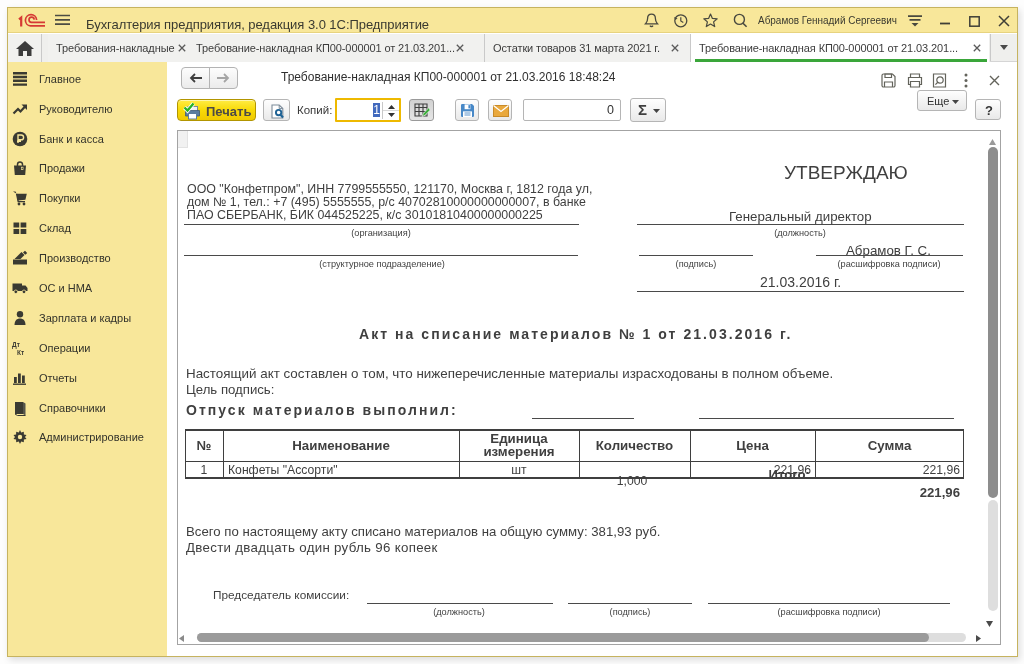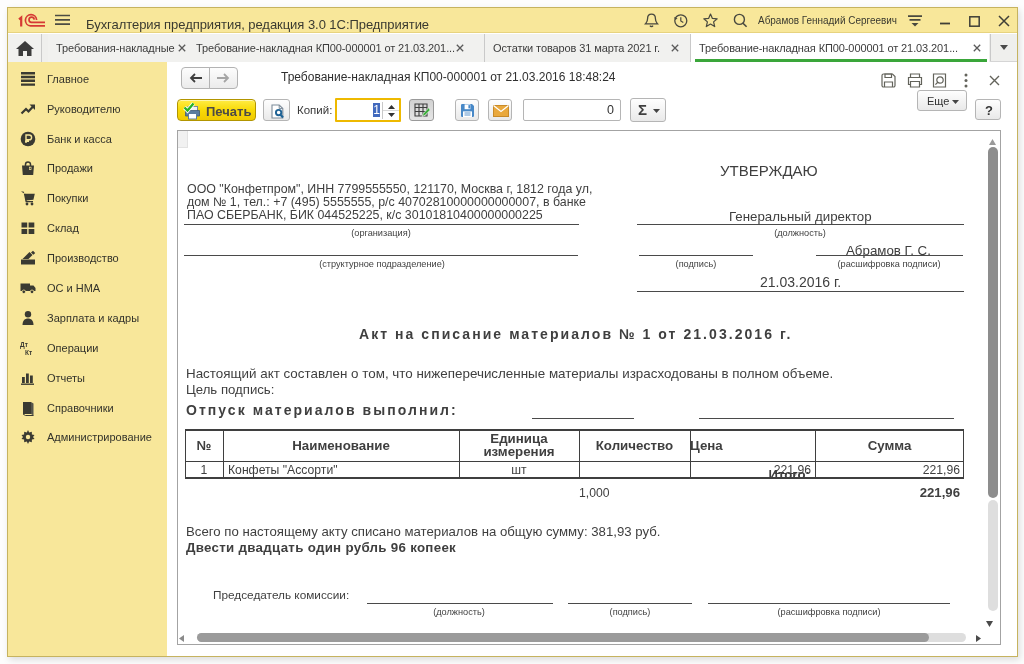--- a/index.html
+++ b/index.html
@@ -4,21 +4,21 @@
 *{margin:0;padding:0;box-sizing:border-box}
 html,body{width:1024px;height:664px;background:#fdfdfd;font-family:"Liberation Sans",sans-serif;overflow:hidden}
 body{position:relative}
 .abs{position:absolute}
 .win{position:absolute;left:7px;top:7px;width:1011px;height:650px;background:#fff;border:1px solid #c6b35f;box-shadow:2px 3px 7px rgba(0,0,0,.13)}
 .topbar{position:absolute;left:8px;top:8px;width:1009px;height:25px;background:#f8e79a;border-bottom:1px solid #e7d37f}
 .tabbar{position:absolute;left:8px;top:34px;width:1009px;height:28px;background:#efefed}
 .tab{position:absolute;top:34px;height:28px;background:#f1f1ef;border-right:1px solid #c9c9c9;font-size:11px;letter-spacing:-0.1px;color:#3c3c3c;white-space:nowrap;overflow:hidden}
 .tabtxt{position:absolute;top:8px;left:8px}
 .sidebar{position:absolute;left:8px;top:62px;width:159px;height:594px;background:#f8e79a}
-.sbitem{position:absolute;left:8px;width:187px;height:30px;color:#33332b;font-size:11px}
+.sbitem{position:absolute;left:0;width:187px;height:30px;color:#33332b;font-size:11px}
 .sbtxt{position:absolute;left:39px;top:9px}
 .sbic{position:absolute;left:12px;top:7px;width:16px;height:16px}
 .doc{position:absolute;left:177px;top:130px;width:824px;height:515px;border:1px solid #a3a3a3;background:#fff}
 .dtx{position:absolute;color:#3f3f3f;font-size:13.2px;white-space:nowrap}
 .dln{position:absolute;height:1px;background:#4a4a4a}
 .cap{position:absolute;color:#3f3f3f;font-size:9.2px;white-space:nowrap;transform:translateX(-50%)}
 .btn{position:absolute;background:linear-gradient(#fefefe,#e9e9e9);border:1px solid #b5b5b5;border-radius:3px}
 </style></head>
 <body>
 <div class="win"></div>
@@ -305,21 +305,21 @@
       <path d="M0 0 H7 L3.5 4 Z" fill="#444"></path>
     </svg>
 </div>
 <div class="btn" style="left:975px;top:99px;width:26px;height:21px">
 <span style="position:absolute;left:9px;top:3px;font-size:13px;color:#333;font-weight:bold">?</span>
 </div>
 
 <div class="doc"></div>
 <div class="abs" style="left:178px;top:131px;width:10px;height:17px;background:#f1f1f1;border-right:1px solid #e2e2e2;border-bottom:1px solid #e2e2e2"></div>
 
-<div class="dtx" id="utv" style="left:720px;top:162px;font-size:15px">УТВЕРЖДАЮ</div>
+<div class="dtx" id="utv" style="left:784px;top:162px;font-size:19px">УТВЕРЖДАЮ</div>
 <div class="dtx" id="orgBlock" style="left:187px;top:183px;font-size:12.4px;line-height:13px">ООО "Конфетпром", ИНН 7799555550, 121170, Москва г, 1812 года ул,<br>дом № 1, тел.: +7 (495) 5555555, р/с 40702810000000000007, в банке<br>ПАО СБЕРБАНК, БИК 044525225, к/с 30101810400000000225</div>
 <div class="dln" style="left:184px;top:224px;width:395px"></div>
 <div class="cap" style="left:381px;top:228px">(организация)</div>
 <div class="dtx" id="gendir" style="left:729px;top:209px;font-size:13.3px">Генеральный директор</div>
 <div class="dln" style="left:637px;top:224px;width:327px"></div>
 <div class="cap" style="left:800px;top:228px">(должность)</div>
 <div class="dtx" id="abramov" style="left:846px;top:243px;font-size:13.3px">Абрамов Г. С.</div>
 <div class="dln" style="left:184px;top:255px;width:394px"></div>
 <div class="dln" style="left:639px;top:255px;width:114px"></div>
 <div class="dln" style="left:816px;top:255px;width:147px"></div>
@@ -339,32 +339,32 @@
 <div class="abs" style="left:185px;top:461px;width:779px;height:1px;background:#3f3f3f"></div>
 <div class="abs" style="left:223px;top:429px;width:1px;height:50px;background:#3f3f3f"></div>
 <div class="abs" style="left:459px;top:429px;width:1px;height:50px;background:#3f3f3f"></div>
 <div class="abs" style="left:579px;top:429px;width:1px;height:50px;background:#3f3f3f"></div>
 <div class="abs" style="left:690px;top:429px;width:1px;height:50px;background:#3f3f3f"></div>
 <div class="abs" style="left:815px;top:429px;width:1px;height:50px;background:#3f3f3f"></div>
 <div class="dtx" style="left:185px;top:438px;width:38px;text-align:center;font-size:13.3px;font-weight:bold">№</div>
 <div class="dtx" style="left:223px;top:438px;width:236px;text-align:center;font-size:13.3px;font-weight:bold">Наименование</div>
 <div class="dtx" style="left:459px;top:432px;width:120px;text-align:center;font-size:13.3px;font-weight:bold;line-height:13px">Единица<br>измерения</div>
 <div class="dtx" style="left:579px;top:438px;width:111px;text-align:center;font-size:13.3px;font-weight:bold">Количество</div>
-<div class="dtx" style="left:690px;top:438px;width:125px;font-size:13.3px;font-weight:bold">Цена</div>
+<div class="dtx" style="left:690px;top:438px;width:125px;text-align:center;font-size:13.3px;font-weight:bold">Цена</div>
 <div class="dtx" style="left:815px;top:438px;width:149px;text-align:center;font-size:13.3px;font-weight:bold">Сумма</div>
 <div class="dtx" style="left:185px;top:463px;width:38px;text-align:center;font-size:12.2px">1</div>
 <div class="dtx" style="left:228px;top:463px;font-size:12.2px">Конфеты "Ассорти"</div>
 <div class="dtx" style="left:459px;top:463px;width:120px;text-align:center;font-size:12.2px">шт</div>
-<div class="dtx" style="left:579px;top:486px;width:106px;text-align:left;font-size:12.2px">1,000</div>
+<div class="dtx" style="left:579px;top:474px;width:106px;text-align:center;font-size:12.2px">1,000</div>
 <div class="dtx" style="left:690px;top:463px;width:121px;text-align:right;font-size:12.2px">221,96</div>
 <div class="dtx" style="left:815px;top:463px;width:145px;text-align:right;font-size:12.2px">221,96</div>
 <div class="dtx" style="left:690px;top:467px;width:120px;text-align:right;font-size:13.2px;font-weight:bold">Итого:</div>
 <div class="dtx" style="left:830px;top:485px;width:130px;text-align:right;font-size:13.2px;font-weight:bold">221,96</div>
 <div class="dtx" id="vsego" style="left:186px;top:524px">Всего по настоящему акту списано материалов на общую сумму: 381,93 руб.</div>
-<div class="dtx" id="dvesti" style="left:186px;top:540px;font-size:13.3px;font-weight:bold;letter-spacing:0.3px">Двести двадцать один рубль 96 копеек</div>
+<div class="dtx" id="dvesti" style="left:186px;top:540px;font-size:13.3px;font-weight:normal;letter-spacing:0.3px">Двести двадцать один рубль 96 копеек</div>
 <div class="dtx" id="predsed" style="left:213px;top:588px;font-size:11.8px">Председатель комиссии:</div>
 <div class="dln" style="left:367px;top:603px;width:186px"></div>
 <div class="dln" style="left:568px;top:603px;width:124px"></div>
 <div class="dln" style="left:708px;top:603px;width:242px"></div>
 <div class="cap" style="left:459px;top:607px">(должность)</div>
 <div class="cap" style="left:630px;top:607px">(подпись)</div>
 <div class="cap" style="left:829px;top:607px">(расшифровка подписи)</div>
 
 <svg class="abs" style="left:989px;top:139px" width="7" height="6" viewBox="0 0 7 6">
     <path d="M3.5 0 L7 6 H0 Z" fill="#9a9a9a"></path>

